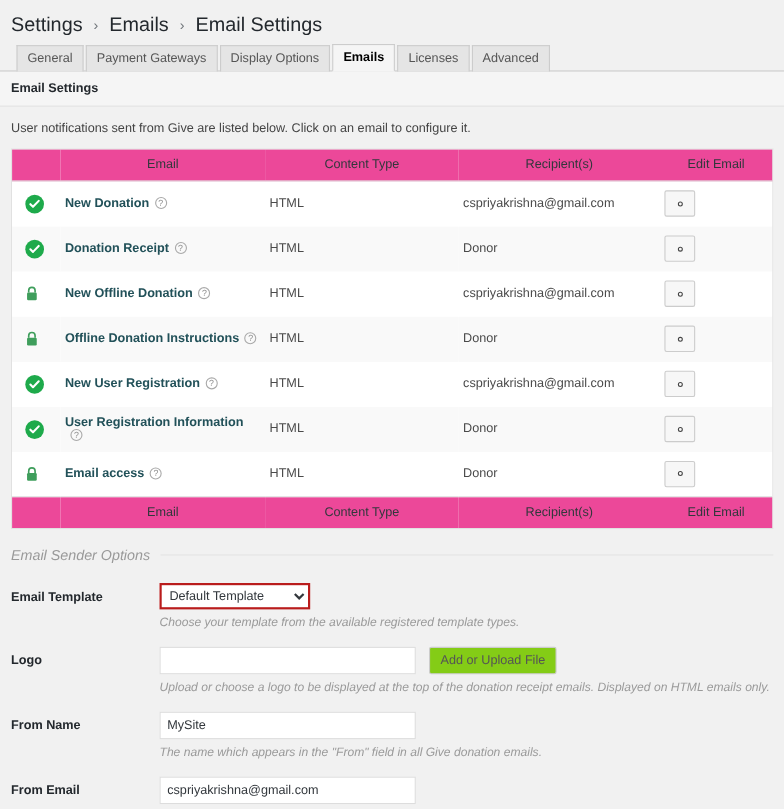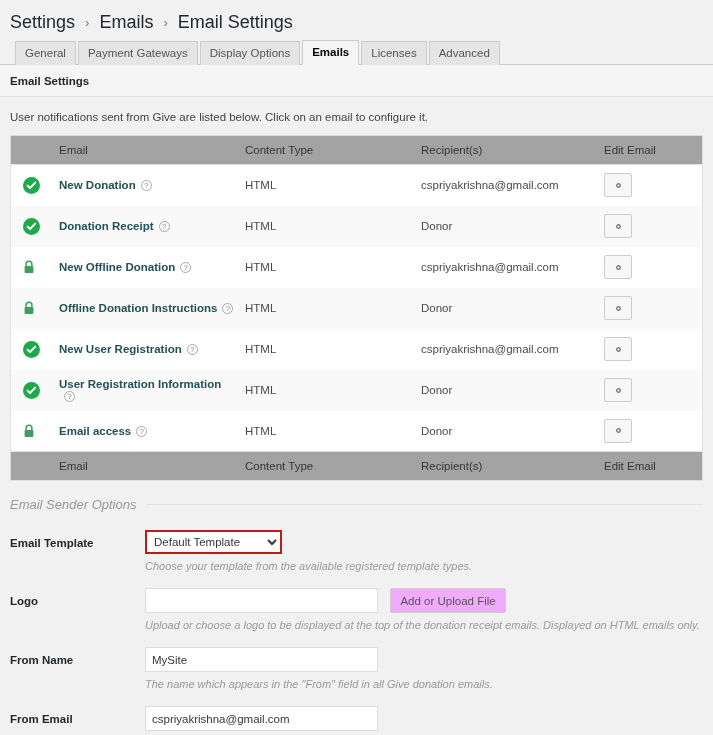--- a/index.html
+++ b/index.html
@@ -82,26 +82,26 @@
     background: #fff;
     border: 1px solid #e1e1e1;
     border-top: 1px solid #dcdcdc;
   }
   table {
     width: 100%;
     border-collapse: collapse;
     font-size: 11.5px;
   }
   thead th, tfoot td {
-    text-align: left;
+    text-align: center;
     font-weight: normal;
     color: #32373c;
     padding: 8px 4px;
     font-size: 11.5px;
-    background: #a3a3a3;
+    background: #ec4899;
     border-bottom: 1px solid #e1e1e1;
   }
   tfoot td { border-bottom: none; border-top: 1px solid #e1e1e1; }
 
   col.c-status { width: 44px; }
   col.c-email  { width: 186px; }
   col.c-type   { width: 176px; }
   col.c-recip  { width: 183px; }
   col.c-edit   { width: auto; }
 
@@ -221,21 +221,21 @@
     font-family: "Liberation Sans", sans-serif;
     color: #32373c;
     padding: 0 6px;
     border-radius: 0;
   }
   input.w-logo { width: 233px; }
   input.w-wide { width: 233px; }
   .upload-btn {
     height: 25px;
     margin-left: 8px;
-    background: #f0abfc;
+    background: #84cc16;
     border: 1px solid #ccc;
     border-radius: 2px;
     font-size: 11.5px;
     font-family: "Liberation Sans", sans-serif;
     color: #555;
     padding: 0 9px;
     cursor: pointer;
     vertical-align: top;
   }
   .spacer-16 { height: 16px; }

